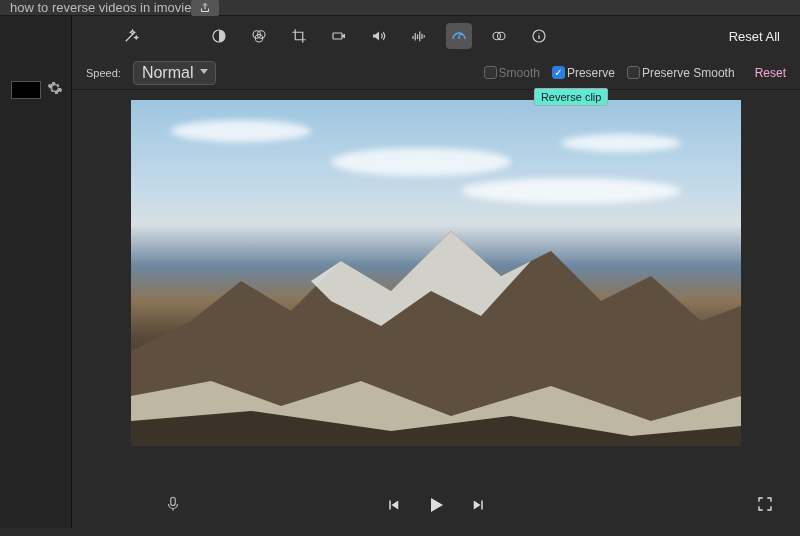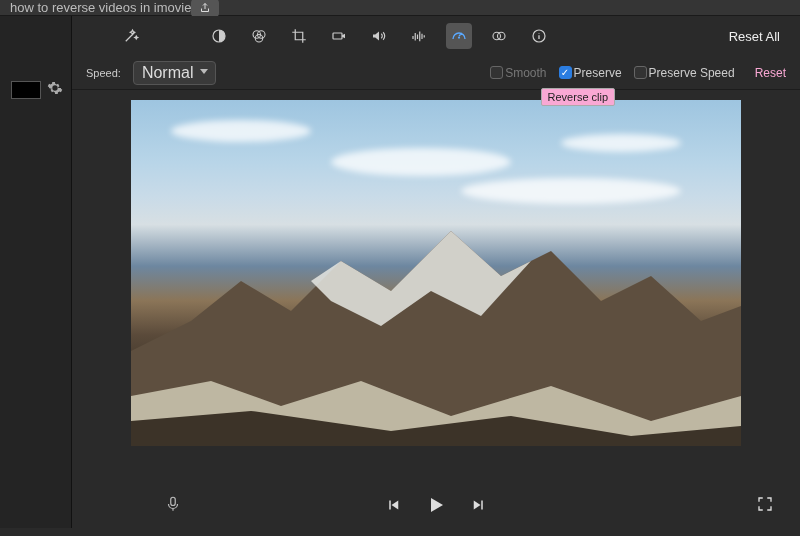--- a/index.html
+++ b/index.html
@@ -152,21 +152,21 @@
   }
   .chk-label { font-size: 12px; }
   .chk-label.disabled { color: #777; }
   .reset-small {
     color: #f9a8d4; font-size: 12px; margin-left: 8px; cursor: pointer;
   }
 
   .tooltip {
     position: absolute;
     top: 26px; right: 175px;
-    background: #f9a8d4;
+    background: #5eead4;
     color: #222;
     font-size: 11px;
     padding: 2px 6px;
     border: 1px solid #aaa;
     border-radius: 2px;
     z-index: 10;
   }
 
   .preview-area {
     flex: 1;
@@ -345,21 +345,21 @@
       </div>
 
       <div class="chk-group" style="position:relative;">
         <div class="chk checked"></div>
         <span class="chk-label">Preserve</span>
         <div class="tooltip" style="top:22px; right:auto; left:-18px;">Reverse clip</div>
       </div>
 
       <div class="chk-group">
         <div class="chk"></div>
-        <span class="chk-label">Preserve Speed</span>
+        <span class="chk-label">Preserve Smooth</span>
       </div>
 
       <span class="reset-small">Reset</span>
     </div>
 
     <div class="preview-area">
       <div class="preview-frame">
         <div class="cloud c1"></div>
         <div class="cloud c2"></div>
         <div class="cloud c3"></div>

